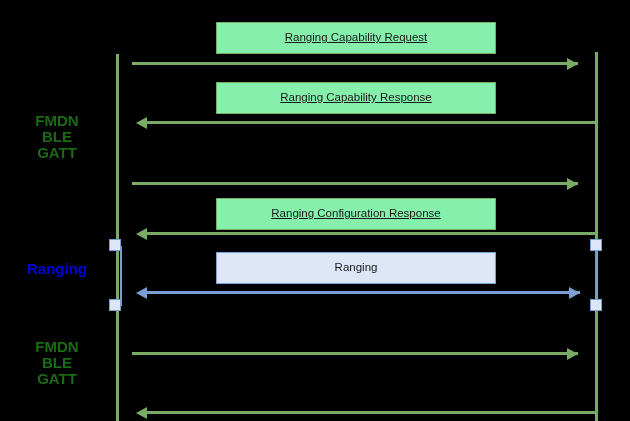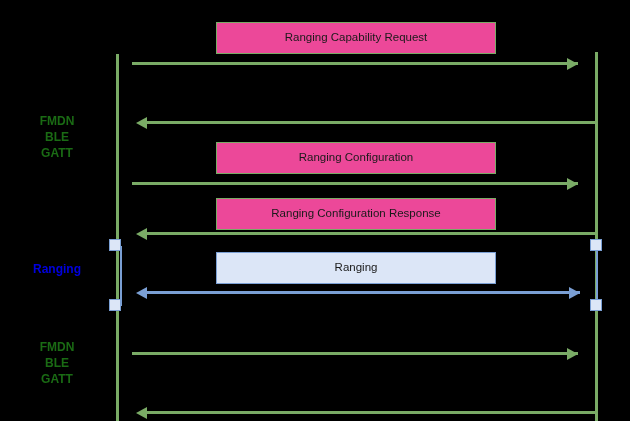--- a/index.html
+++ b/index.html
@@ -48,22 +48,23 @@
     height: 32px;
     box-sizing: border-box;
     display: flex;
     align-items: center;
     justify-content: center;
     font-size: 11.5px;
     color: #1a1a1a;
     line-height: 1;
   }
   .msgbox.green {
-    background: #ec4899;
+    background: #86efac;
     border: 1px solid #7aab66;
+    text-decoration: underline;
   }
   .msgbox.blue {
     background: #dce6f7;
     border: 1px solid #7a9fd4;
   }
 
   
   .arrow-line {
     position: absolute;
     height: 3px;
@@ -94,21 +95,21 @@
   .arrow-head.left.blue {
     border-top: 6px solid transparent;
     border-bottom: 6px solid transparent;
     border-right: 11px solid #7a9fd4;
   }
 
   
   .phase-label {
     position: absolute;
     text-align: center;
-    font-size: 12px;
+    font-size: 15px;
     font-weight: bold;
     line-height: 16px;
     white-space: pre-line;
   }
   .phase-label.green { color: #1a6b14; }
   .phase-label.blue  { color: #0000e0; }
 </style>
 </head>
 <body>
 
@@ -124,26 +125,26 @@
   <div class="act-line" style="left:596px; top:246px; height:60px;"></div>
   <div class="act-box" style="left:590px; top:239px;"></div>
   <div class="act-box" style="left:590px; top:299px;"></div>
 
   <div class="msgbox green" style="top:22px;">
     <span>Ranging Capability Request</span>
   </div>
   <div class="arrow-line green" style="left:132px; top:62px; width:446px;"></div>
   <div class="arrow-head right green" style="left:567px; top:57.5px;"></div>
 
+  <div class="msgbox green" style="top:82px;">
+    <span>Ranging Capability Response</span>
+  </div>
   <div class="arrow-line green" style="left:147px; top:121px; width:448px;"></div>
   <div class="arrow-head left green" style="left:136px; top:116.5px;"></div>
 
-  <div class="msgbox green" style="top:142px;">
-    <span>Ranging Configuration</span>
-  </div>
   <div class="arrow-line green" style="left:132px; top:182px; width:446px;"></div>
   <div class="arrow-head right green" style="left:567px; top:177.5px;"></div>
 
   <div class="msgbox green" style="top:198px;">
     <span>Ranging Configuration Response</span>
   </div>
   <div class="arrow-line green" style="left:147px; top:232px; width:448px;"></div>
   <div class="arrow-head left green" style="left:136px; top:227.5px;"></div>
 
   <div class="msgbox blue" style="top:252px;">

